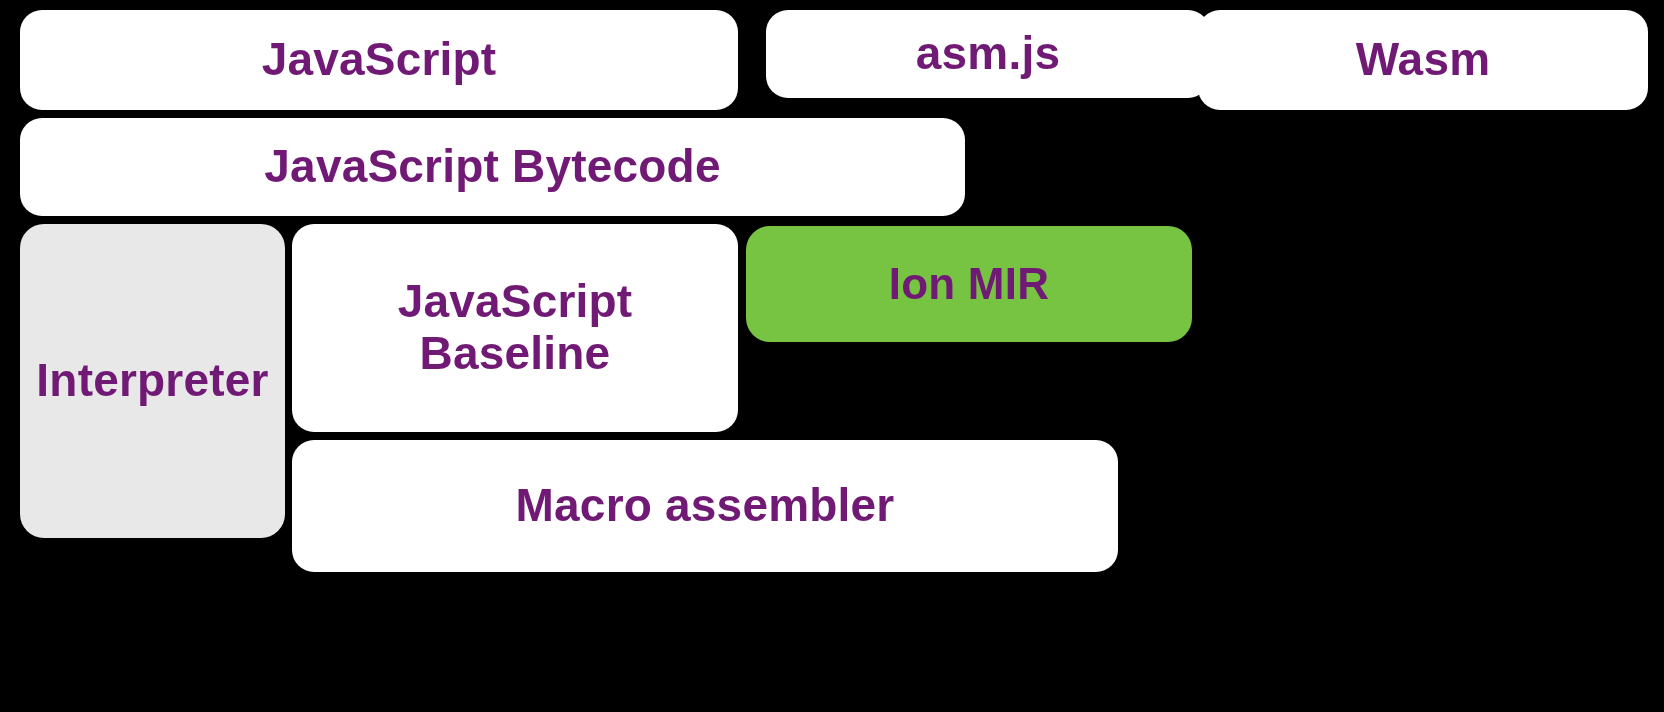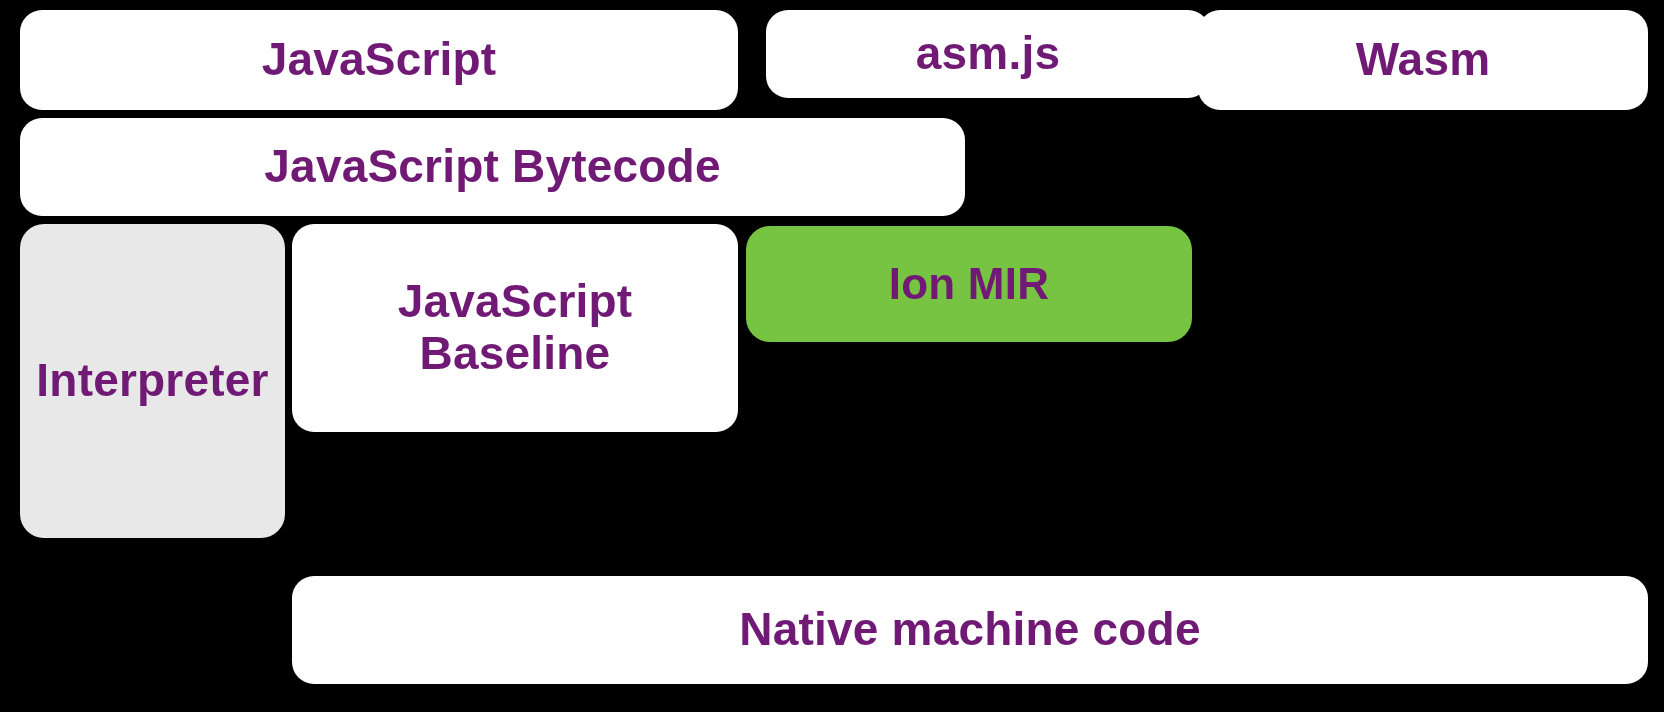--- a/index.html
+++ b/index.html
@@ -86,18 +86,18 @@
   <div class="node n-interpreter">
     <span class="label">Interpreter</span>
   </div>
   <div class="node n-jsbaseline">
     <span class="label">JavaScript
 Baseline</span>
   </div>
   <div class="node n-ionmir">
     <span class="label">Ion MIR</span>
   </div>
+  <div class="node n-macroasm">
+    <span class="label">Macro assembler</span>
+  </div>
 
-  <div class="node n-nativecode">
-    <span class="label">Native machine code</span>
-  </div>
 
 </div>
 
 </body></html>

